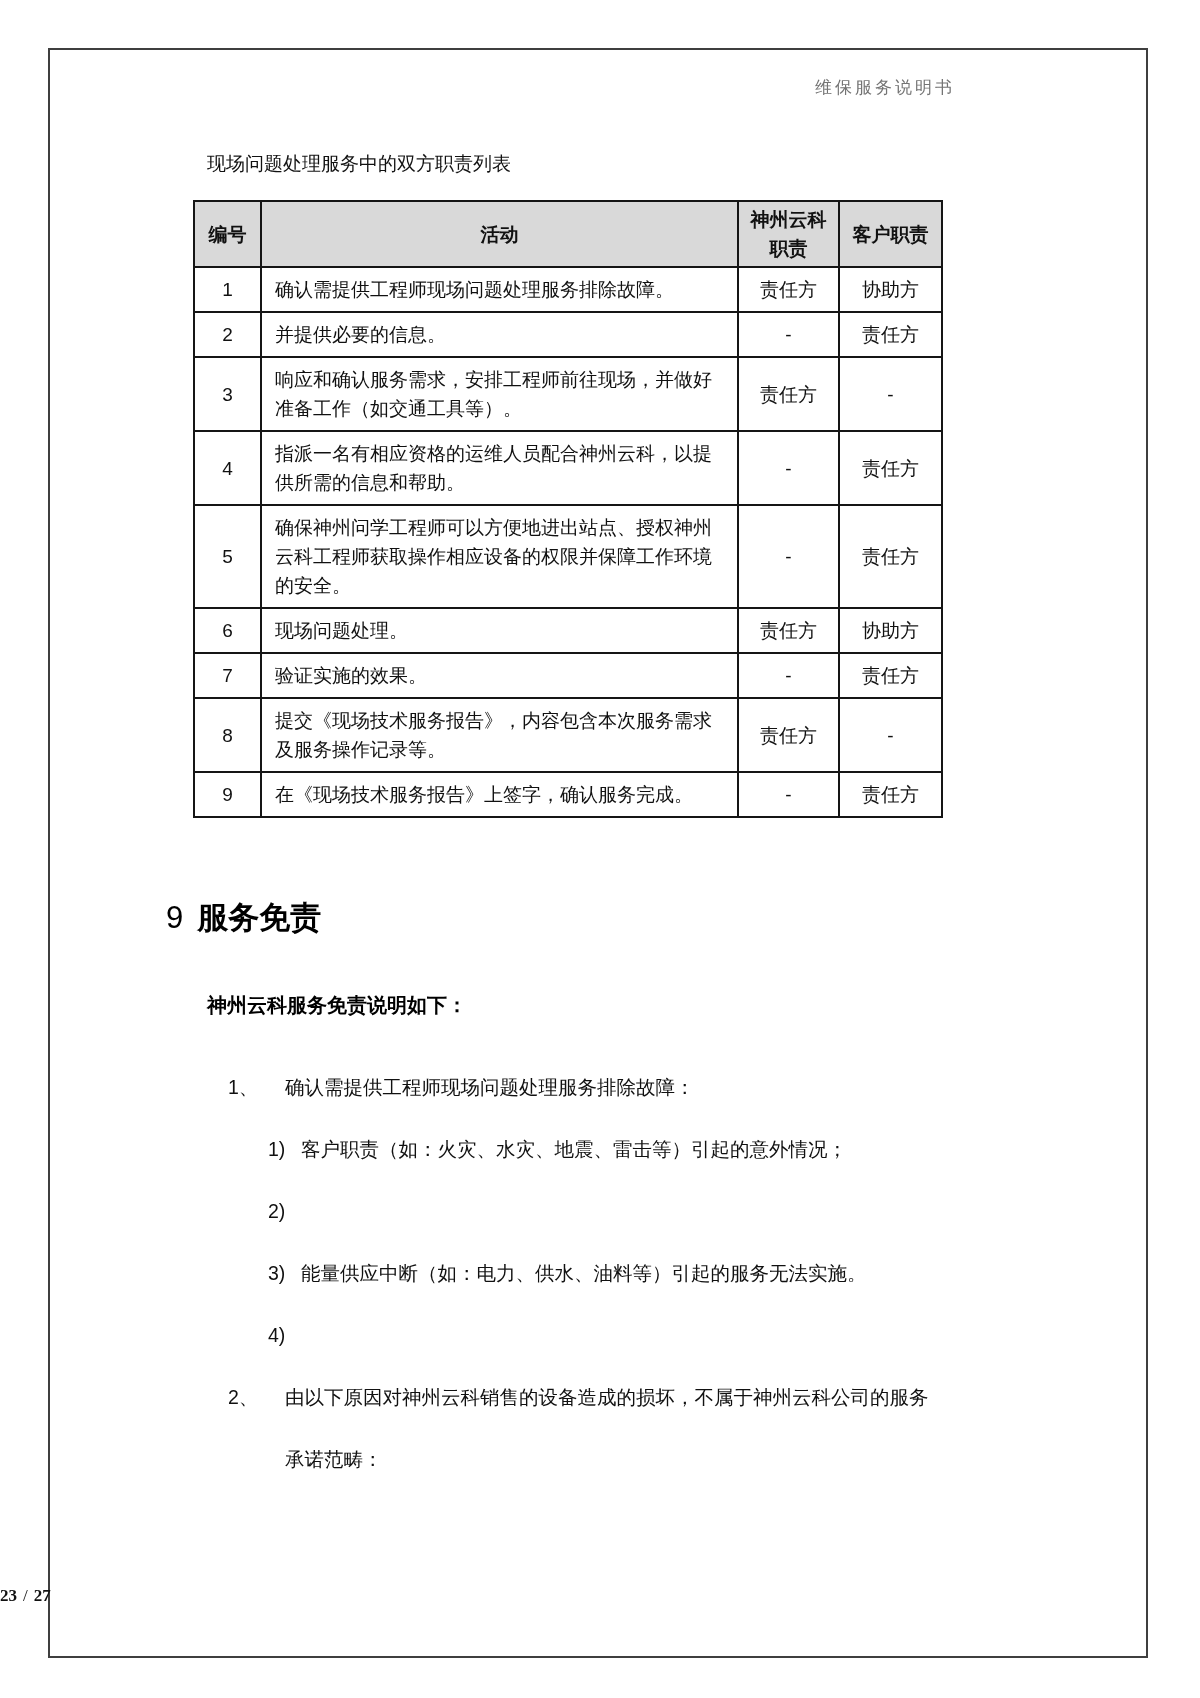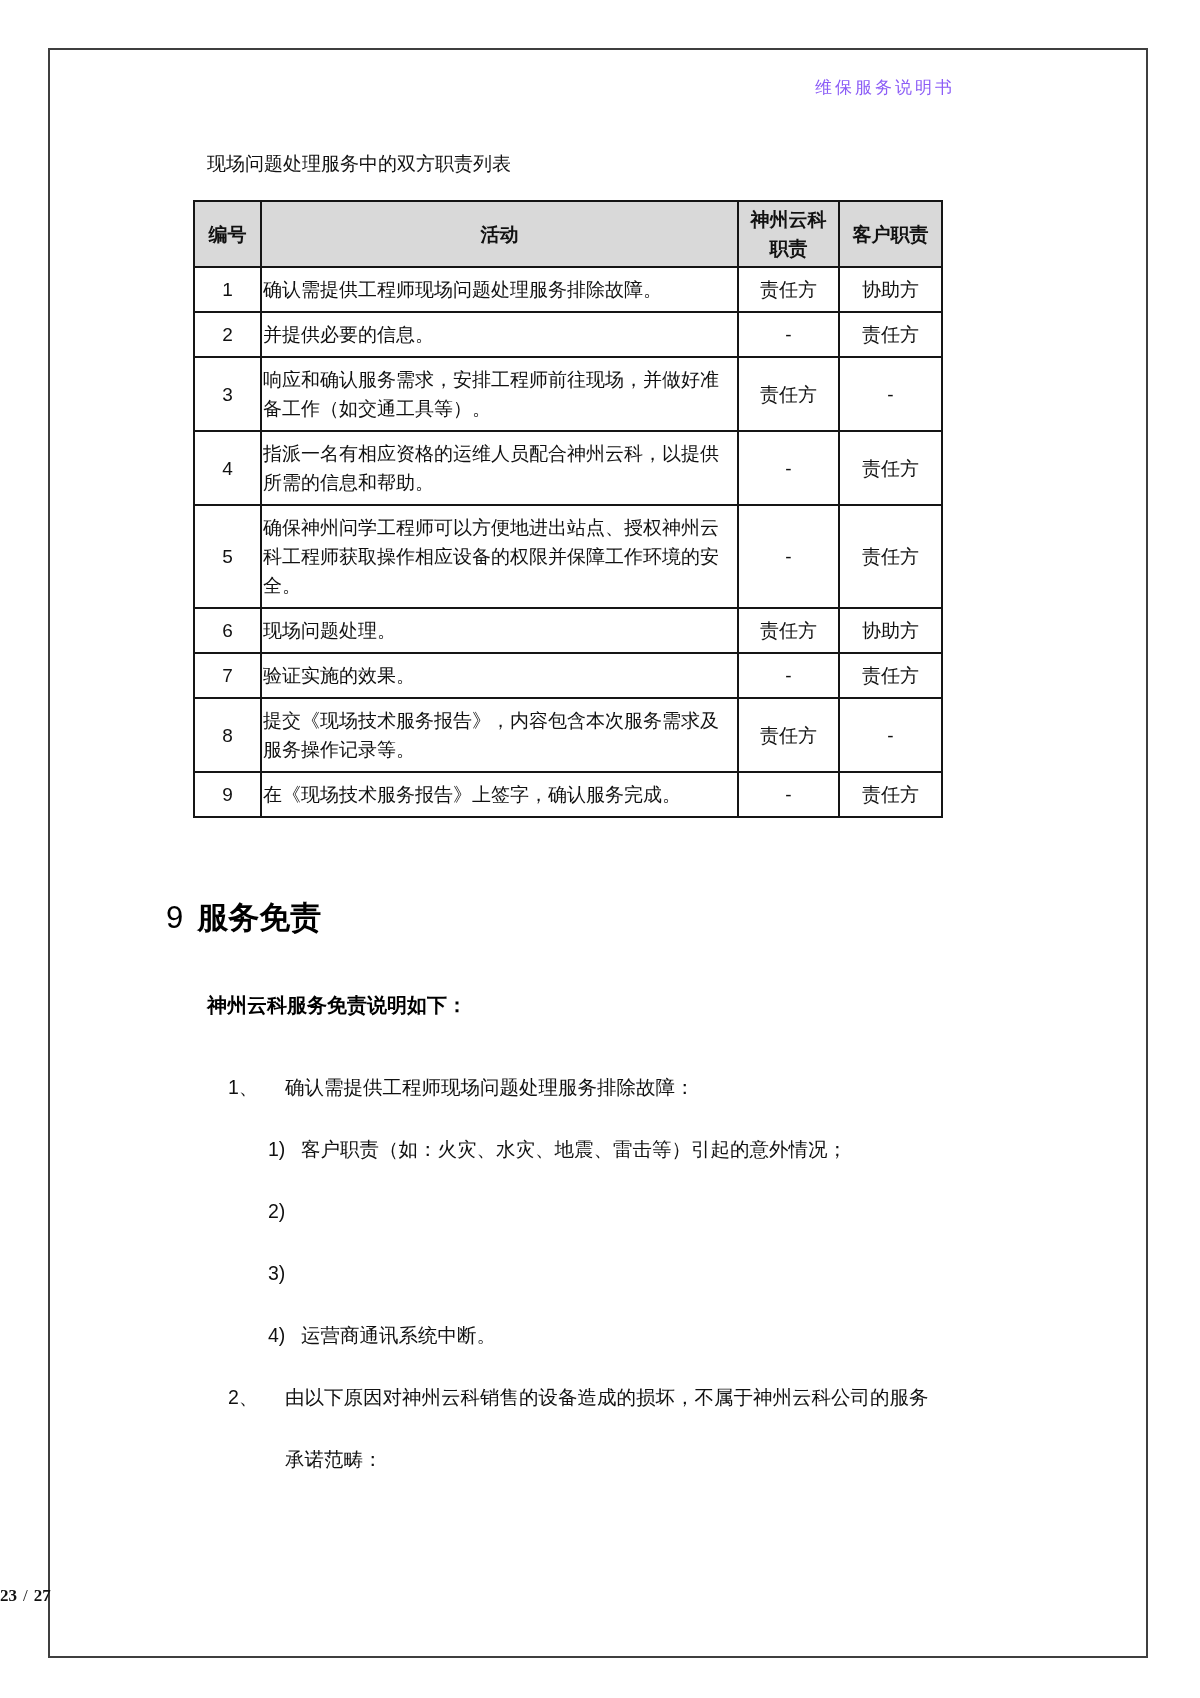--- a/index.html
+++ b/index.html
@@ -9,21 +9,21 @@
     font-family:"Liberation Sans", sans-serif;
     overflow:hidden;
   }
   .page-frame {
     position:absolute; left:48px; top:48px; width:1100px; height:1610px;
     border:2px solid #3f3f3f; box-sizing:border-box;
   }
   .doc-header {
     position:absolute; top:76px; left:815px;
     font-family:Liberation Sans, sans-serif;
-    font-size:17px; color:#8b5cf6; letter-spacing:3px;
+    font-size:17px; color:#737373; letter-spacing:3px;
   }
   .caption {
     position:absolute; left:207px; top:151px;
     font-size:19px; color:#111;
   }
   table.resp-table {
     position:absolute; left:193px; top:200px; width:748px;
     border-collapse:collapse; table-layout:fixed;
     font-size:19px; color:#111;
   }
@@ -33,21 +33,21 @@
   }
   .resp-table th {
     background:#d9d9d9; font-weight:bold;
     height:66px; padding:2px 8px; line-height:29px;
     text-align:center; vertical-align:middle;
   }
   .resp-table td {
     padding:7px 8px; line-height:29px; vertical-align:middle;
   }
   td.c-no, td.c-resp { text-align:center; }
-  td.c-act { text-align:left; padding-left:1px; padding-right:10px; }
+  td.c-act { text-align:left; padding-left:13px; padding-right:10px; }
   .section-heading {
     position:absolute; left:166px; top:897px;
     font-size:31px; font-weight:bold; color:#000;
   }
   .section-heading .num { font-weight:normal; margin-right:14px; }
   .intro {
     position:absolute; left:207px; top:992px;
     font-size:20px; font-weight:bold; color:#000;
   }
   .list {
@@ -163,24 +163,24 @@
   </div>
   <div class="li l2">
     <span class="marker">1)</span>
     <div class="txt">客户职责（如：火灾、水灾、地震、雷击等）引起的意外情况；</div>
   </div>
   <div class="li l2">
     <span class="marker">2)</span>
   </div>
   <div class="li l2">
     <span class="marker">3)</span>
+    <div class="txt">能量供应中断（如：电力、供水、油料等）引起的服务无法实施。</div>
   </div>
   <div class="li l2">
     <span class="marker">4)</span>
-    <div class="txt">运营商通讯系统中断。</div>
   </div>
   <div class="li l1">
     <span class="marker">2、</span>
     <div class="txt">由以下原因对神州云科销售的设备造成的损坏，不属于神州云科公司的服务承诺范畴：</div>
   </div>
 </div>
 
 <div class="footer">
   <span class="pg">23</span><span class="sep">/</span><span class="pg">27</span>
 </div>

